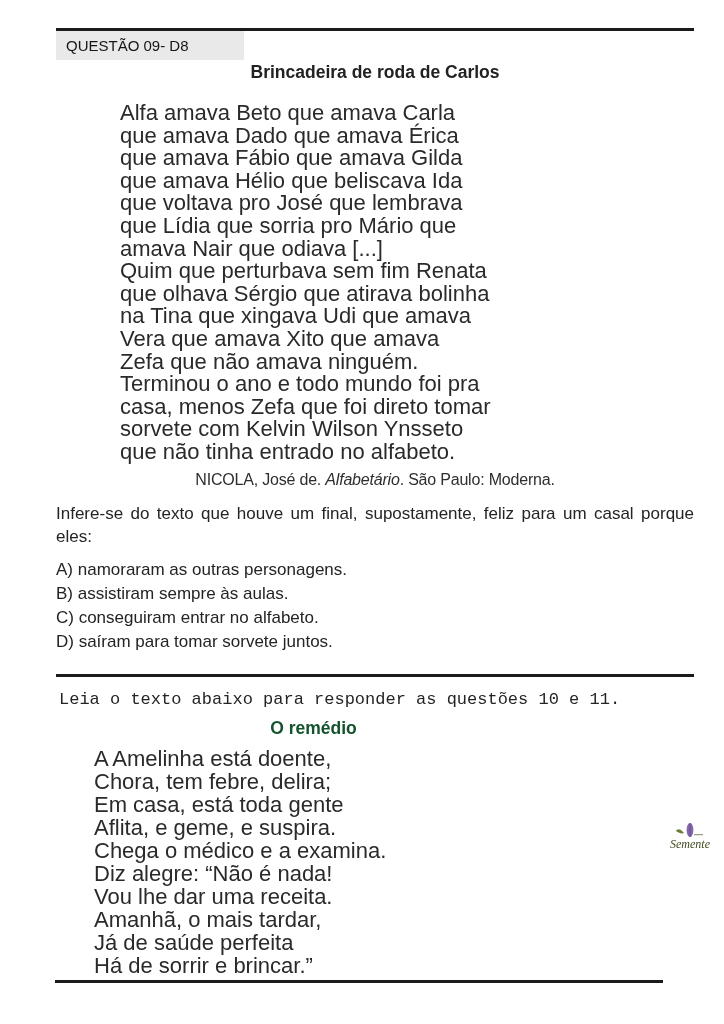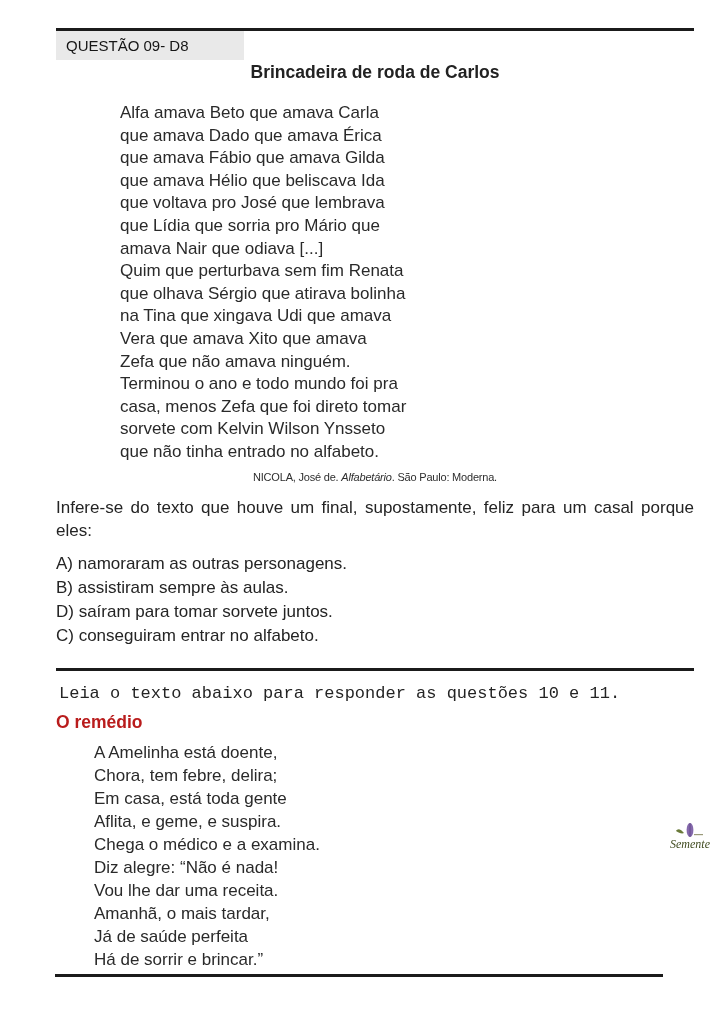--- a/index.html
+++ b/index.html
@@ -31,36 +31,36 @@
     margin-top: 0px;
   }
   .text-title {
     text-align: center;
     font-weight: bold;
     font-size: 17.5px;
     color: #222;
     margin-top: 2px;
   }
   .poem {
-    font-size: 17px;
+    font-size: 22px;
     color: #2a2a2a;
   }
   .poem-1 {
     margin-left: 64px;
     margin-top: 19px;
     line-height: 22.6px;
   }
   .poem-2 {
     margin-left: 38px;
     margin-top: 8px;
     line-height: 23px;
   }
   .citation {
     text-align: center;
-    font-size: 11px;
+    font-size: 16px;
     color: #2e2e2e;
     margin-top: 7px;
     letter-spacing: -0.2px;
   }
   .citation .cit-italic { font-style: italic; }
   .question-stem {
     margin-top: 13px;
     font-size: 17px;
     line-height: 23.5px;
     text-align: justify;
@@ -77,24 +77,24 @@
   .section-divider { margin-top: 19px; }
   .lead-text {
     margin-top: 13px;
     padding-left: 3px;
     font-size: 17px;
     color: #242424;
     font-family: Liberation Mono, monospace;
   }
   .text-title-2 {
     width: 515px;
-    text-align: left;
+    text-align: center;
     font-weight: bold;
     font-size: 17.5px;
-    color: #b91c1c;
+    color: #14532d;
     margin-top: 9px;
   }
   .bottom-rule {
     width: 608px;
     margin-left: -1px;
     margin-top: 3px;
   }
   .logo {
     position: absolute;
     right: 16px;
@@ -142,22 +142,22 @@
     <div class="poem-line">que não tinha entrado no alfabeto.</div>
   </div>
 
   <div class="citation"><span>NICOLA, José de. </span><span class="cit-italic">Alfabetário</span><span>. São Paulo: Moderna.</span></div>
 
   <div class="question-stem">Infere-se do texto que houve um final, supostamente, feliz para um casal porque eles:</div>
 
   <div class="options">
     <div class="option">A) namoraram as outras personagens.</div>
     <div class="option">B) assistiram sempre às aulas.</div>
+    <div class="option">C) conseguiram entrar no alfabeto.</div>
     <div class="option">D) saíram para tomar sorvete juntos.</div>
-    <div class="option">C) conseguiram entrar no alfabeto.</div>
   </div>
 
   <div class="hrule section-divider"></div>
 
   <div class="lead-text">Leia o texto abaixo para responder as questões 10 e 11.</div>
 
   <div class="text-title-2">O remédio</div>
 
   <div class="poem poem-2">
     <div class="poem-line">A Amelinha está doente,</div>

